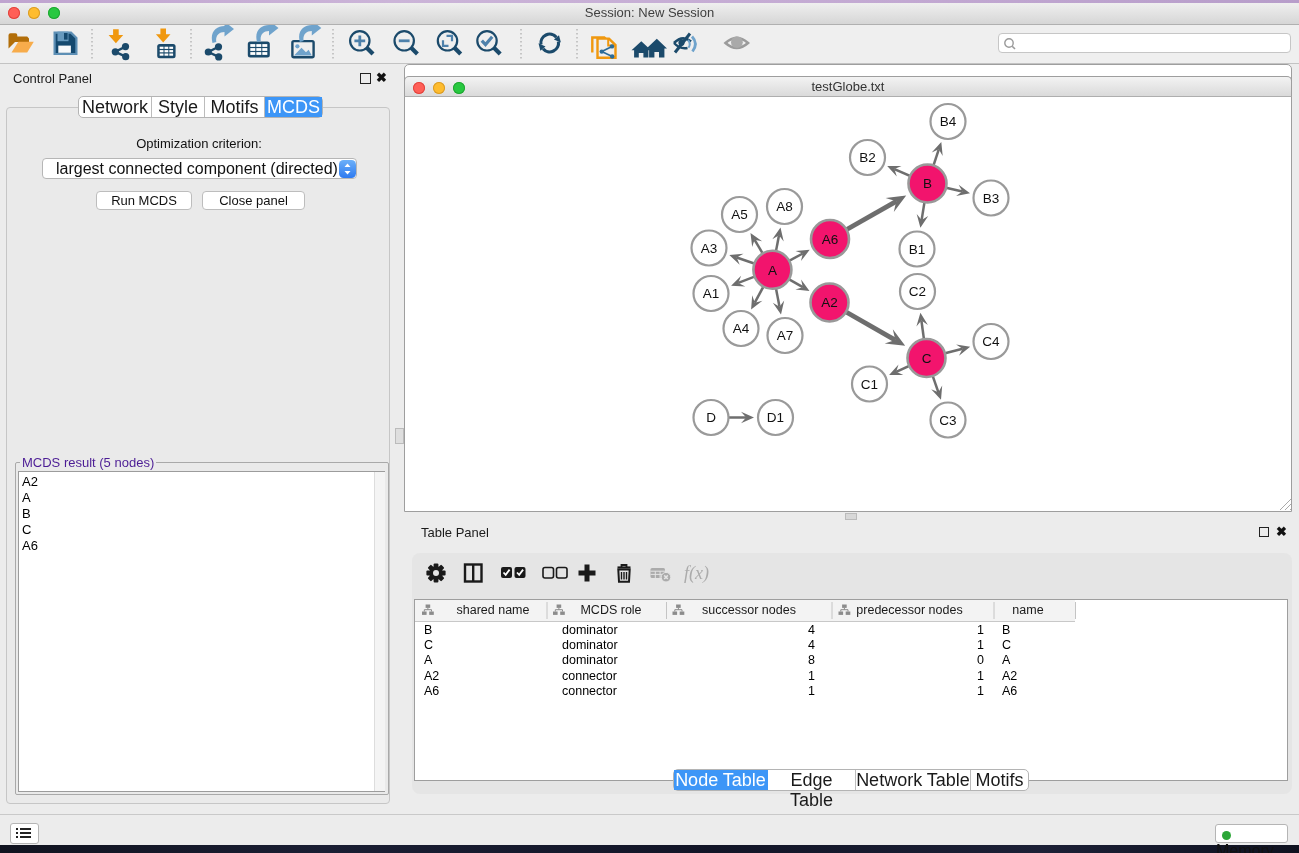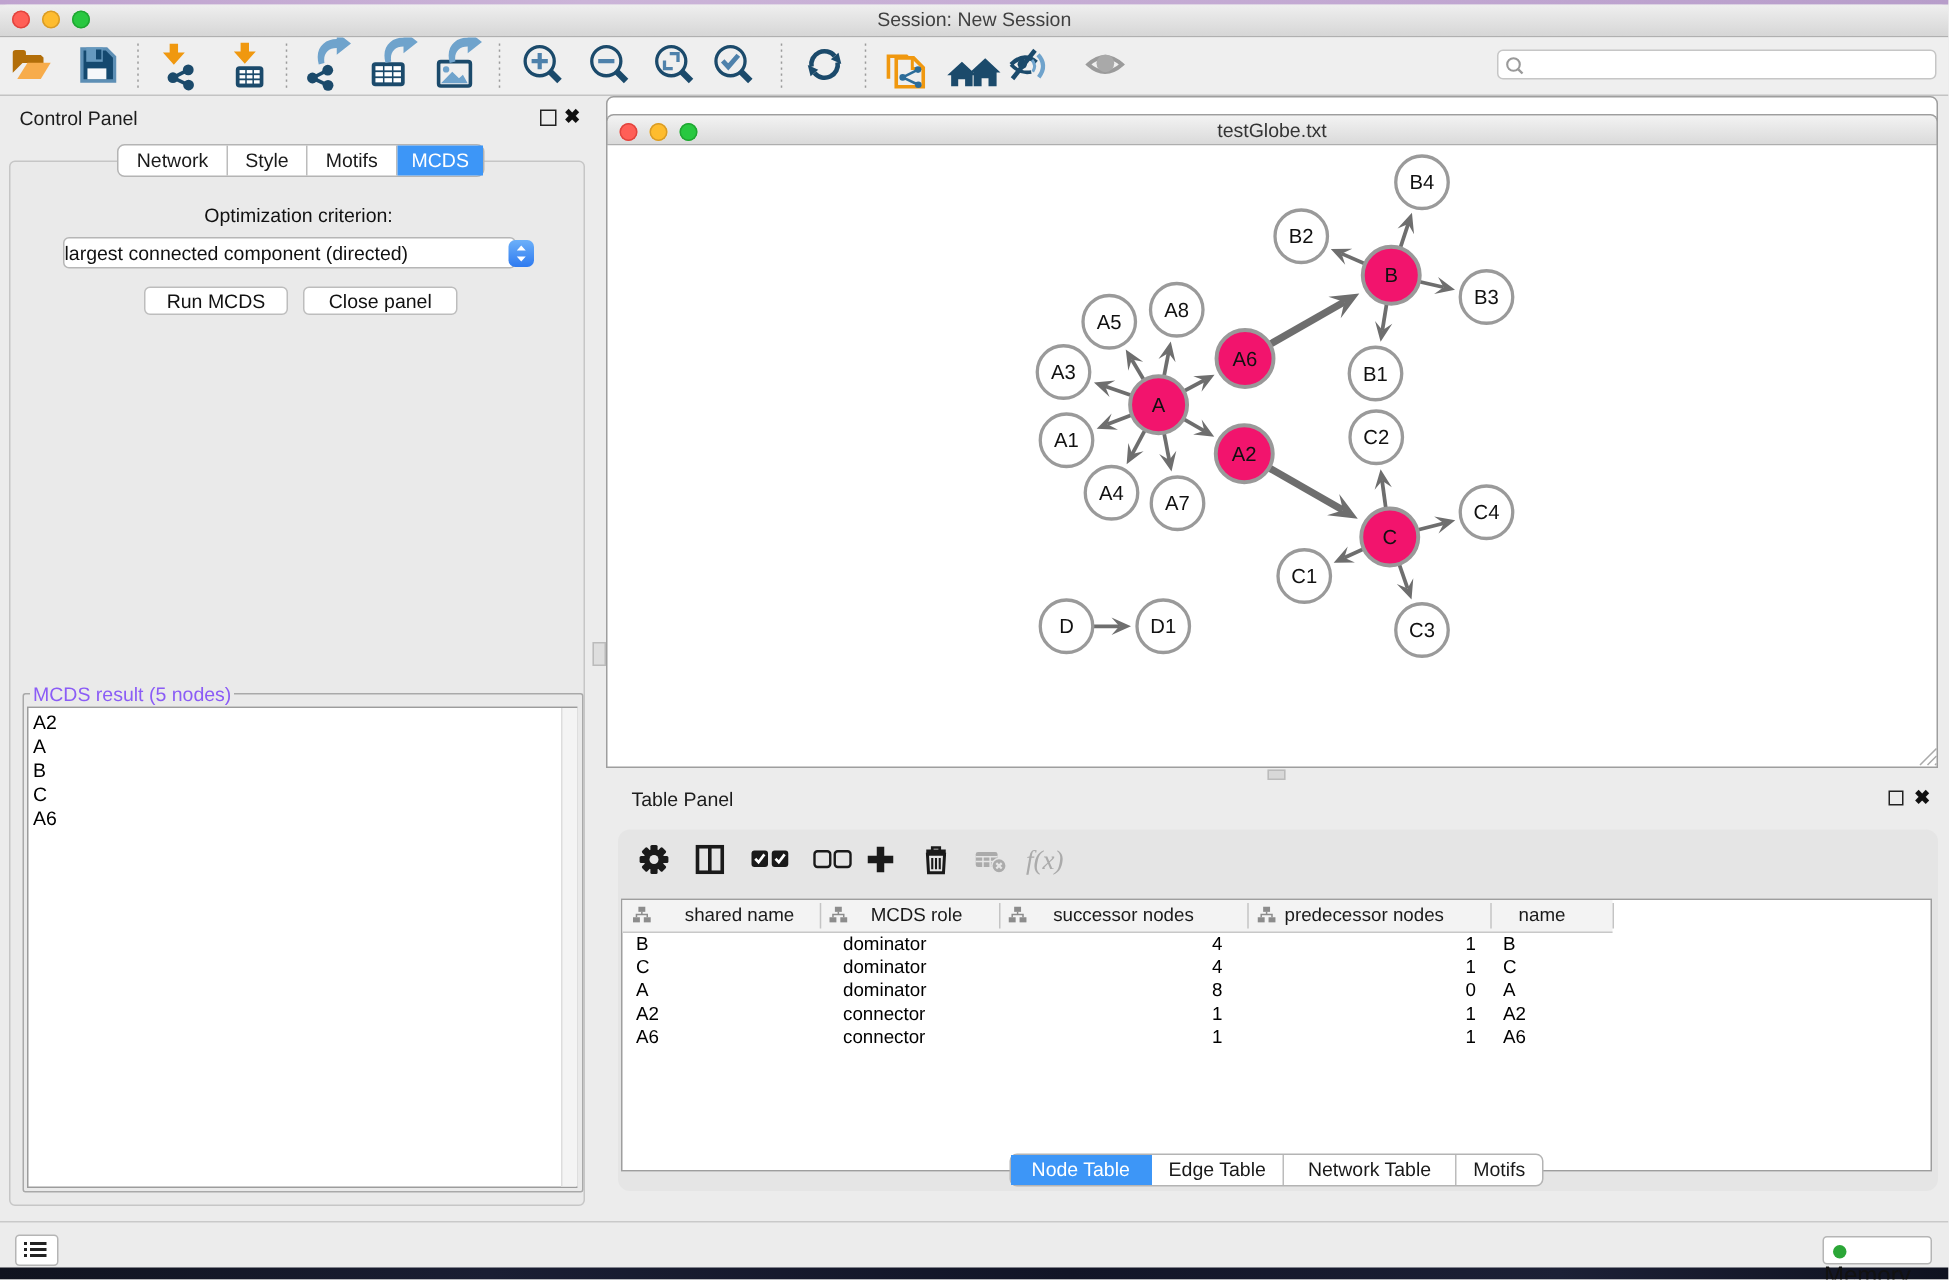--- a/index.html
+++ b/index.html
@@ -1,20 +1,20 @@
 <!DOCTYPE html>
 <html><head><meta charset="utf-8">
 <style>
 html,body{margin:0;padding:0}
 body{width:1299px;height:853px;position:relative;overflow:hidden;
  font-family:"Liberation Sans",sans-serif;background:#ececec;-webkit-font-smoothing:antialiased}
 .abs{position:absolute}
 .tl{width:12px;height:12px;border-radius:50%;position:absolute;top:4px}
 .seg{position:absolute;display:flex;height:20px;border:1px solid #b4b4b4;border-radius:5px;
- background:#fff;font-size:13px;line-height:20px;text-align:center;color:#1a1a1a}
+ background:#fff;font-size:18px;line-height:20px;text-align:center;color:#1a1a1a}
 .seg div{border-right:1px solid #bcbcbc}
 .seg div:last-child{border-right:none}
 .seg .sel{background:#3D96F7;color:#fff;border-right-color:#3D96F7}
 .btn{position:absolute;background:#fff;border:1px solid #bdbdbd;border-radius:4px;
  font-size:13px;color:#111;text-align:center}
 .flo{position:absolute;width:9px;height:9px;border:1.5px solid #222}
 .clo{position:absolute;font-size:13px;font-weight:bold;color:#111}
 </style></head>
 <body>
 <div class="abs" style="left:0;top:0;width:1299px;height:3px;background:linear-gradient(90deg,#bfa3cf,#cbb4d8 30%,#c2a8d2 70%,#b79dca)"></div>
@@ -131,29 +131,29 @@
 <div class="flo" style="left:360px;top:73px"></div>
 <div class="clo" style="left:376px;top:70px">✖</div>
 <div class="abs" style="left:6px;top:107px;width:382px;height:695px;border:1px solid #c6c6c6;border-radius:4px;background:#eaeaea"></div>
 <div class="seg" style="left:78px;top:96px">
  <div style="width:72px">Network</div>
  <div style="width:52px">Style</div>
  <div style="width:59px">Motifs</div>
  <div class="sel" style="width:57px">MCDS</div>
 </div>
 <div class="abs" style="left:0;top:136px;width:398px;text-align:center;font-size:13px;color:#111">Optimization criterion:</div>
-<div class="abs" style="left:42px;top:158px;width:300px;height:19px;background:#fff;border:1px solid #b6b6b6;border-radius:4px;font-size:13px;color:#111;line-height:19px;box-sizing:content-box">largest connected component (directed)</div>
+<div class="abs" style="left:42px;top:158px;width:300px;height:19px;background:#fff;border:1px solid #b6b6b6;border-radius:4px;font-size:16px;color:#111;line-height:19px;padding-left:13px;box-sizing:content-box">largest connected component (directed)</div>
 <div class="abs" style="left:338.5px;top:159.5px;width:17px;height:18px;border-radius:4.5px;background:linear-gradient(#6cb0f9,#2e7af0)"></div>
 <svg class="abs" style="left:338.5px;top:159.5px" width="17" height="18">
     <path d="M5.5,7 L8.5,3.6 L11.5,7 Z M5.5,11 L8.5,14.4 L11.5,11 Z" fill="#fff"></path>
   </svg>
 <div class="btn" style="left:96px;top:190.5px;width:94px;height:17px;line-height:17px">Run MCDS</div>
 <div class="btn" style="left:202px;top:190.5px;width:101px;height:17px;line-height:17px">Close panel</div>
 <fieldset class="abs" style="left:15px;top:455px;width:372px;height:338px;border:1px solid #a9a9a9;border-radius:2px;margin:0;padding:0;background:#eaeaea">
-<legend style="font-size:13px;color:#8b5cf6;margin-left:4px;padding:0 2px">MCDS result (5 nodes)</legend>
+<legend style="font-size:13px;color:#4c1d95;margin-left:4px;padding:0 2px">MCDS result (5 nodes)</legend>
 </fieldset>
 <div class="abs" style="left:18px;top:471px;width:367px;height:321px;background:#fff;border:1px solid #9c9c9c;font-size:13px;color:#000;line-height:16px;padding:2px 0 0 3px;box-sizing:border-box">A2<br>A<br>B<br>C<br>A6</div>
 <div class="abs" style="left:374px;top:472px;width:10px;height:319px;background:#f4f4f4;border-left:1px solid #ddd"></div>
 
 <div class="abs" style="left:404px;top:64px;width:888px;height:448px;background:#fff;border:1px solid #9e9e9e;border-radius:5px 5px 0 0;box-sizing:border-box"></div>
 <div class="abs" style="left:404px;top:76px;width:888px;height:21px;background:linear-gradient(#f3f3f3,#dadada);border:1px solid #9e9e9e;border-bottom:1px solid #aeaeae;border-radius:5px 5px 0 0;box-sizing:border-box">
  <div class="tl" style="left:8px;top:5px;background:#ff5f57;box-shadow:inset 0 0 0 1px #e0443e"></div>
  <div class="tl" style="left:28px;top:5px;background:#febc2e;box-shadow:inset 0 0 0 1px #d89b27"></div>
  <div class="tl" style="left:48px;top:5px;background:#28c840;box-shadow:inset 0 0 0 1px #20a532"></div>
  <div style="text-align:center;font-size:13px;color:#333;line-height:19px">testGlobe.txt</div>

